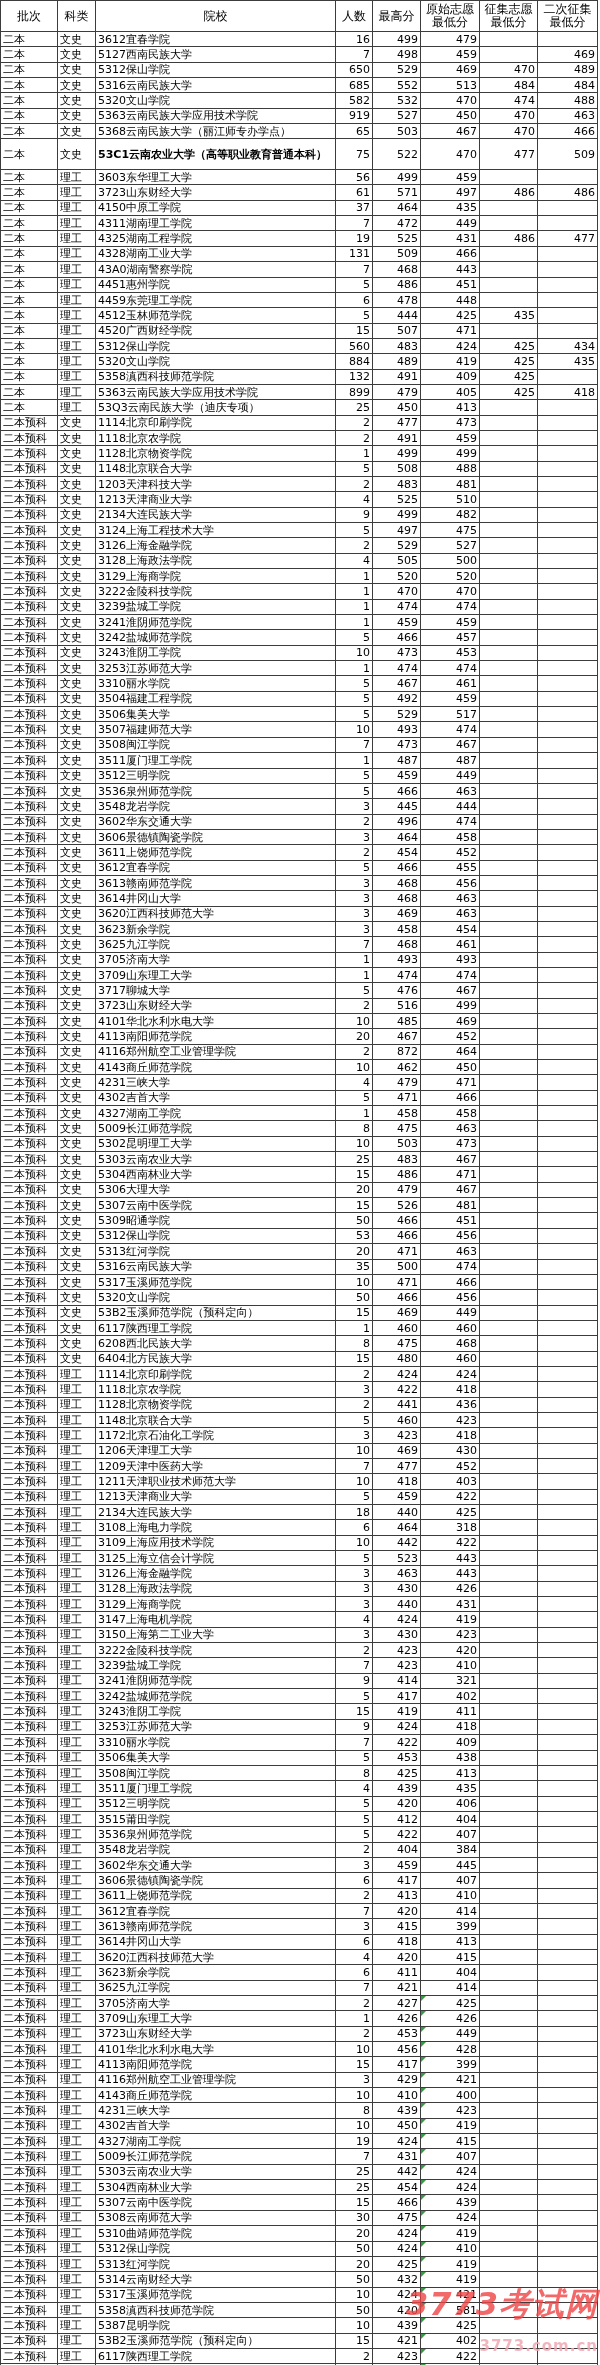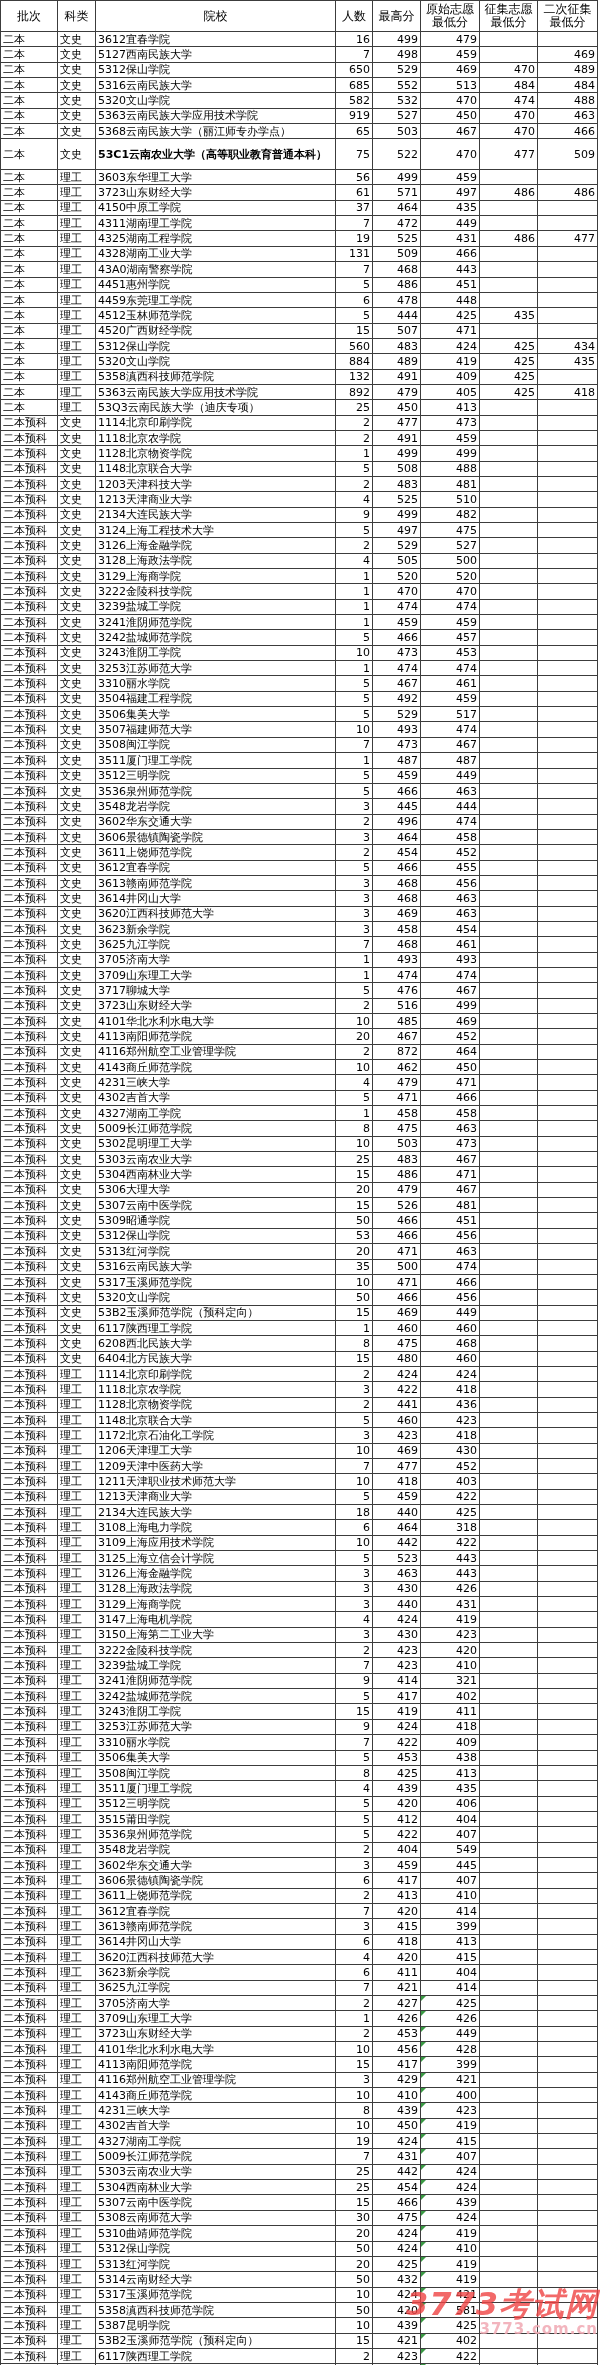--- a/index.html
+++ b/index.html
@@ -15,21 +15,21 @@
   td.c-school{text-align:left;}
   td.c-num{text-align:right;}
   tr.tall td{height:29.7px;}
   tr.tall td.c-school{white-space:normal;font-weight:bold;}
   td.mark::before{content:"";position:absolute;top:0;left:0;width:0;height:0;
      border-style:solid;border-width:5px 5px 0 0;border-color:#3a9a44 transparent transparent transparent;}
   .watermark{position:absolute;right:2px;top:2288px;text-align:right;pointer-events:none;z-index:5;}
   .wm-main{font-size:32px;font-weight:bold;font-style:italic;letter-spacing:1px;
      color:#ef4444;opacity:.8;line-height:32px;}
   .wm-sub{font-size:15px;font-weight:bold;letter-spacing:1px;
-     color:#f0a9b3;opacity:.85;line-height:16px;margin-top:1px;}
+     color:#f0a9b3;opacity:.85;line-height:16px;margin-top:18px;}
 </style>
 </head>
 <body>
 
 <div id="page">
   <table>
     <colgroup>
       <col style="width:57px">
         <col style="width:38px">
         <col style="width:240px">
@@ -269,21 +269,21 @@
           <td class="c-num">132</td>
           <td class="c-num">491</td>
           <td class="c-num">409</td>
           <td class="c-num">425</td>
           <td class="c-num"></td>
         </tr>
         <tr>
           <td class="c-batch">二本</td>
           <td class="c-cat">理工</td>
           <td class="c-school">5363云南民族大学应用技术学院</td>
-          <td class="c-num">892</td>
+          <td class="c-num">899</td>
           <td class="c-num">479</td>
           <td class="c-num">405</td>
           <td class="c-num">425</td>
           <td class="c-num">418</td>
         </tr>
         <tr>
           <td class="c-batch">二本</td>
           <td class="c-cat">理工</td>
           <td class="c-school">53Q3云南民族大学（迪庆专项）</td>
           <td class="c-num">25</td>
@@ -1221,21 +1221,21 @@
           <td class="c-num">407</td>
           <td class="c-num"></td>
           <td class="c-num"></td>
         </tr>
         <tr>
           <td class="c-batch">二本预科</td>
           <td class="c-cat">理工</td>
           <td class="c-school">3548龙岩学院</td>
           <td class="c-num">2</td>
           <td class="c-num">404</td>
-          <td class="c-num">549</td>
+          <td class="c-num">384</td>
           <td class="c-num"></td>
           <td class="c-num"></td>
         </tr>
         <tr>
           <td class="c-batch">二本预科</td>
           <td class="c-cat">理工</td>
           <td class="c-school">3602华东交通大学</td>
           <td class="c-num">3</td>
           <td class="c-num">459</td>
           <td class="c-num">445</td>

